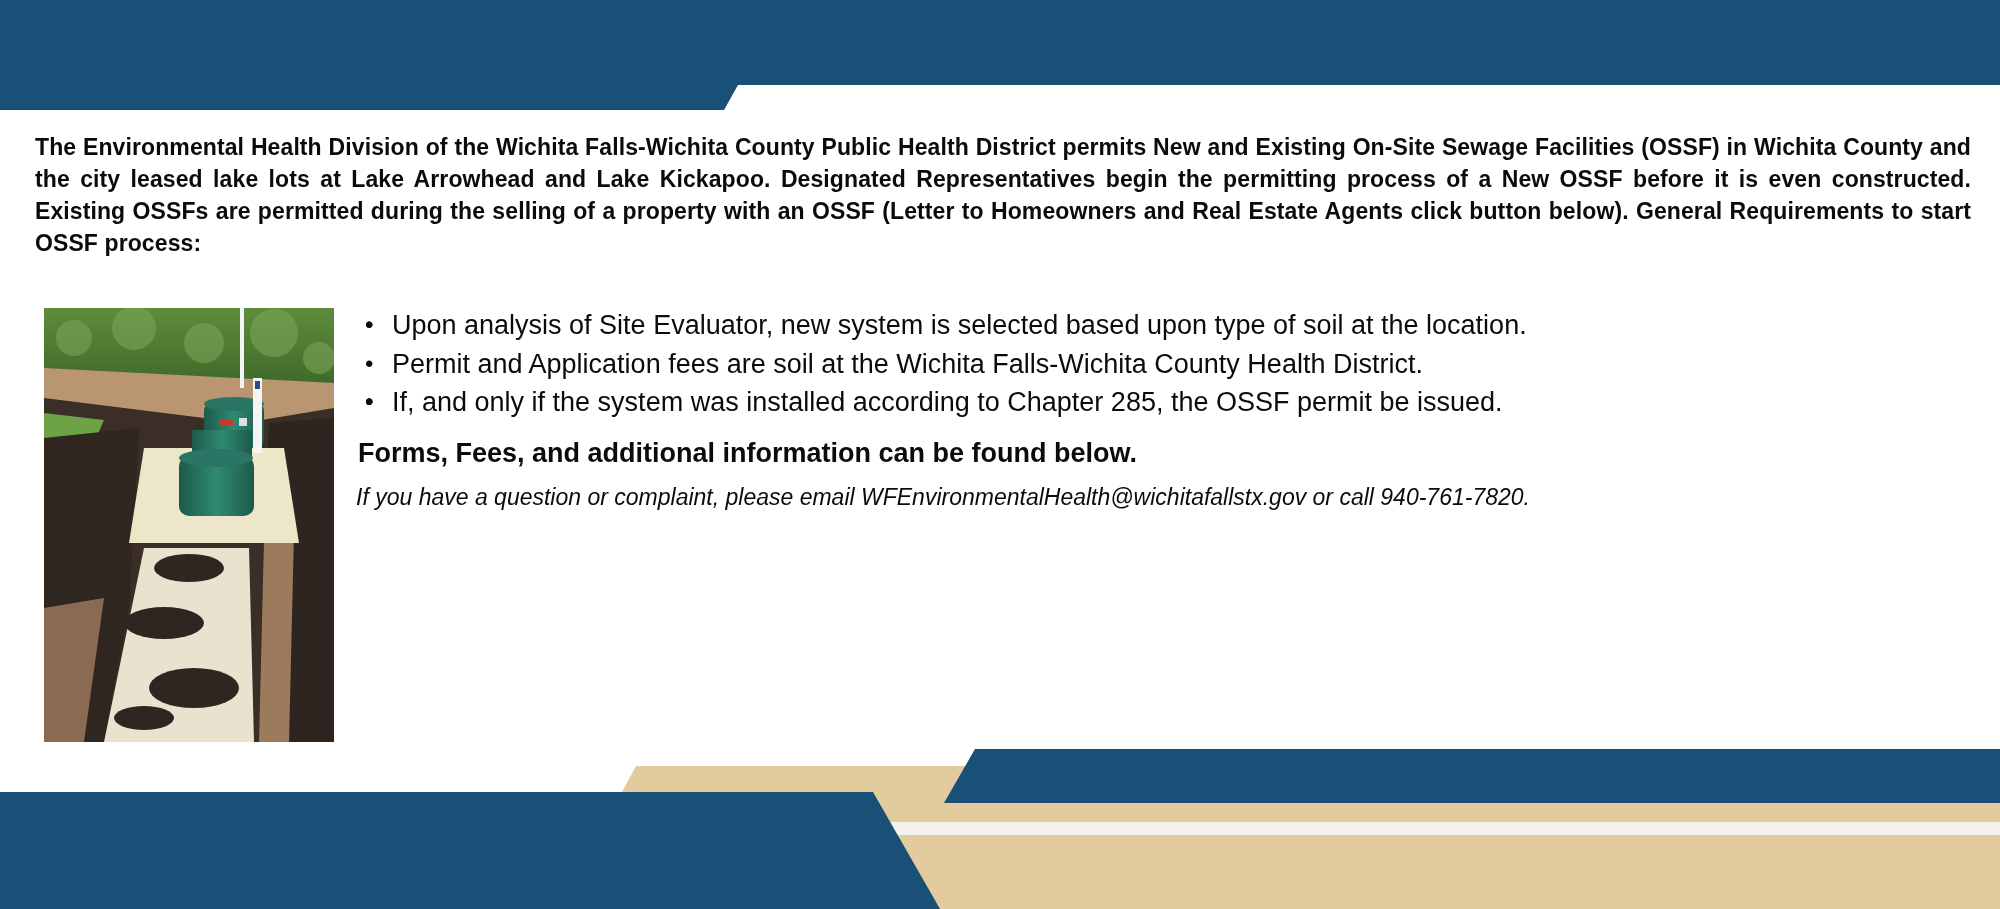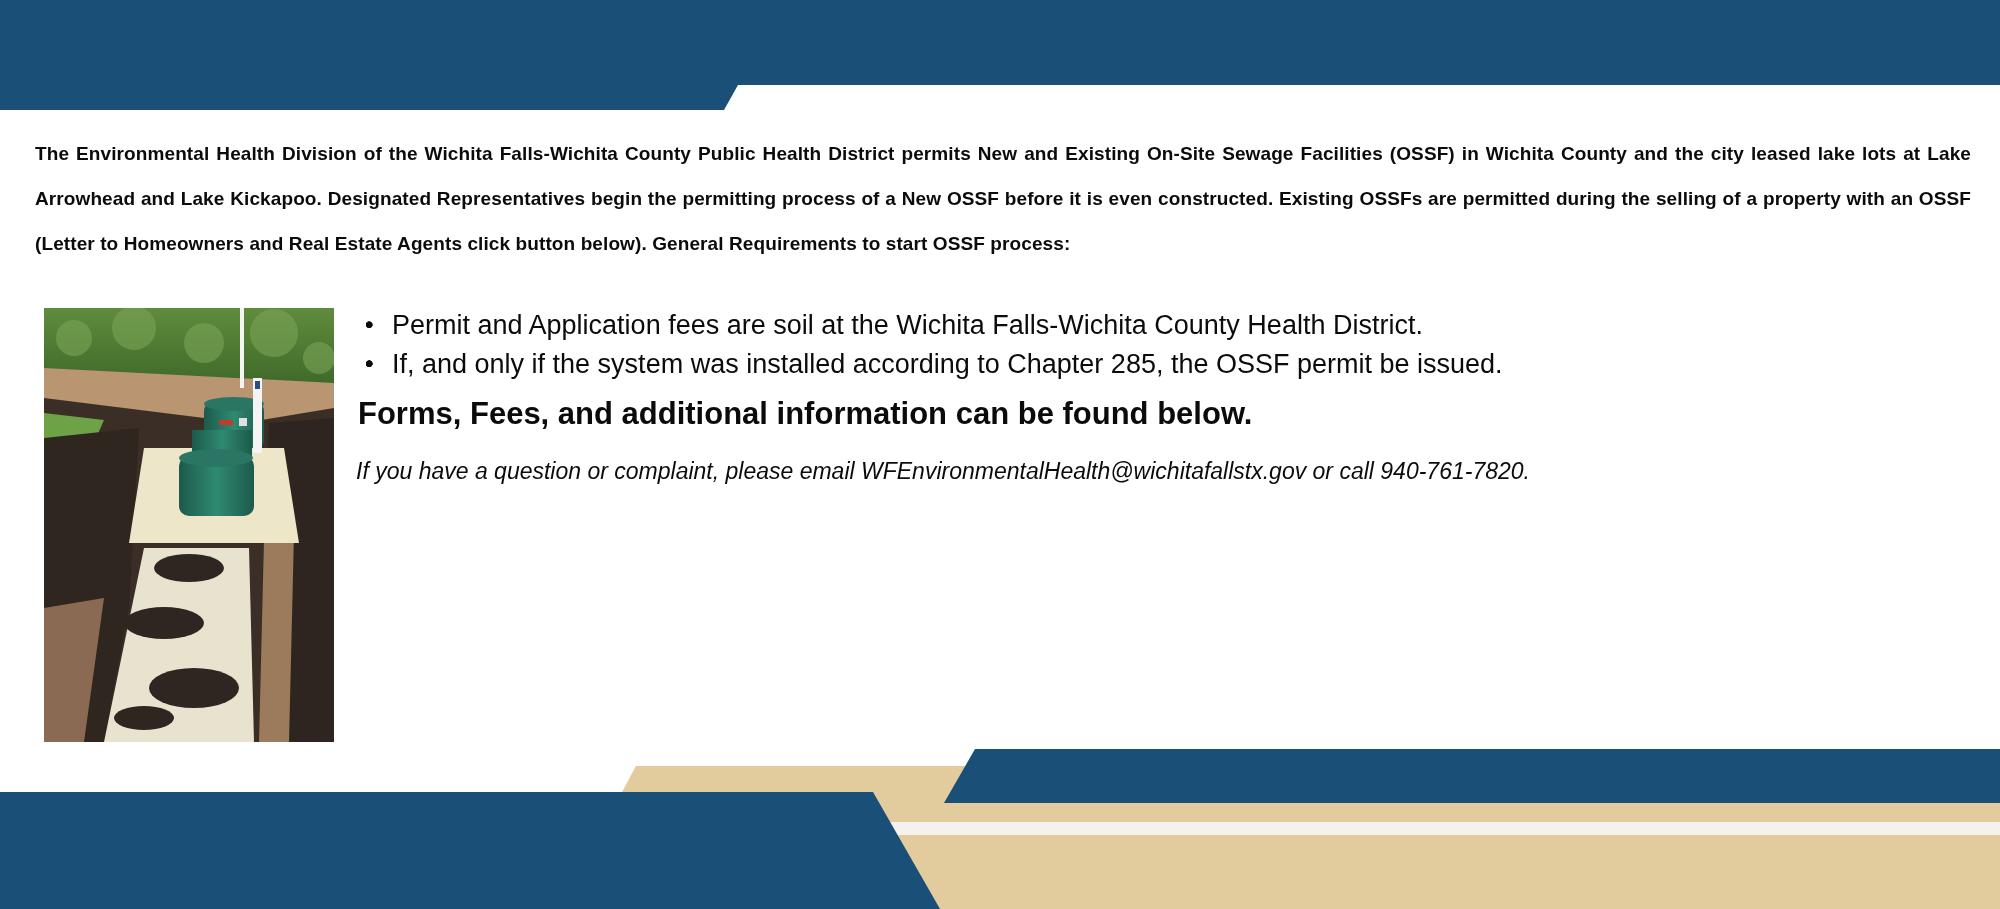--- a/index.html
+++ b/index.html
@@ -5,21 +5,21 @@
   html, body { margin: 0; padding: 0; }
   body {
     width: 2000px; height: 909px; position: relative; overflow: hidden;
     background: #ffffff;
     font-family: "Liberation Sans", sans-serif;
     color: #0b0b0b;
   }
   .deco { position: absolute; left: 0; top: 0; }
   .intro {
     position: absolute; left: 35px; top: 131px; width: 1936px;
-    font-weight: bold; font-size: 19px; line-height: 45px;
+    font-weight: bold; font-size: 23px; line-height: 32px;
     text-align: justify; letter-spacing: 0.1px;
     font-family: "Liberation Sans", sans-serif;
   }
   .photo {
     position: absolute; left: 44px; top: 308px; width: 290px; height: 434px;
     overflow: hidden;
   }
   .content {
     position: absolute; left: 356px; top: 306px; width: 1615px;
   }
@@ -30,24 +30,24 @@
     position: relative;
     font-size: 27px; line-height: 38.5px; text-align: justify;
     font-family: "Liberation Sans", sans-serif;
     font-stretch: condensed;
   }
   ul.reqs li .bullet {
     position: absolute; left: -27px; top: 0; font-size: 24px;
   }
   .forms {
     margin-top: 12px; margin-left: 2px;
-    font-weight: bold; font-size: 31px; line-height: 38px;
+    font-weight: bold; font-size: 27px; line-height: 38px;
   }
   .contact {
-    margin-top: 22px; font-style: italic; font-size: 23px; line-height: 32px;
+    margin-top: 9px; font-style: italic; font-size: 23px; line-height: 32px;
   }
 </style>
 </head>
 <body>
 
 <svg class="deco" width="2000" height="909" viewBox="0 0 2000 909">
 
   <polygon points="0,0 2000,0 2000,85 738,85 724,110 0,110" fill="#1a4f77"></polygon>
 
   <polygon points="636,766 2000,766 2000,909 622,909 622,792" fill="#e2cb9c"></polygon>
@@ -122,20 +122,21 @@
   </svg>
 </div>
 
 <div class="content">
   <ul class="reqs">
     <li>
       <span class="bullet">•</span>
     </li>
     <li>
       <span class="bullet">•</span>
+      <span>Upon analysis of Site Evaluator, new system is selected based upon type of soil at the location.</span>
     </li>
     <li>
       <span class="bullet">•</span>
       <span>Permit and Application fees are soil at the Wichita Falls-Wichita County Health District.</span>
     </li>
     <li>
       <span class="bullet">•</span>
     </li>
     <li>
       <span class="bullet">•</span>

